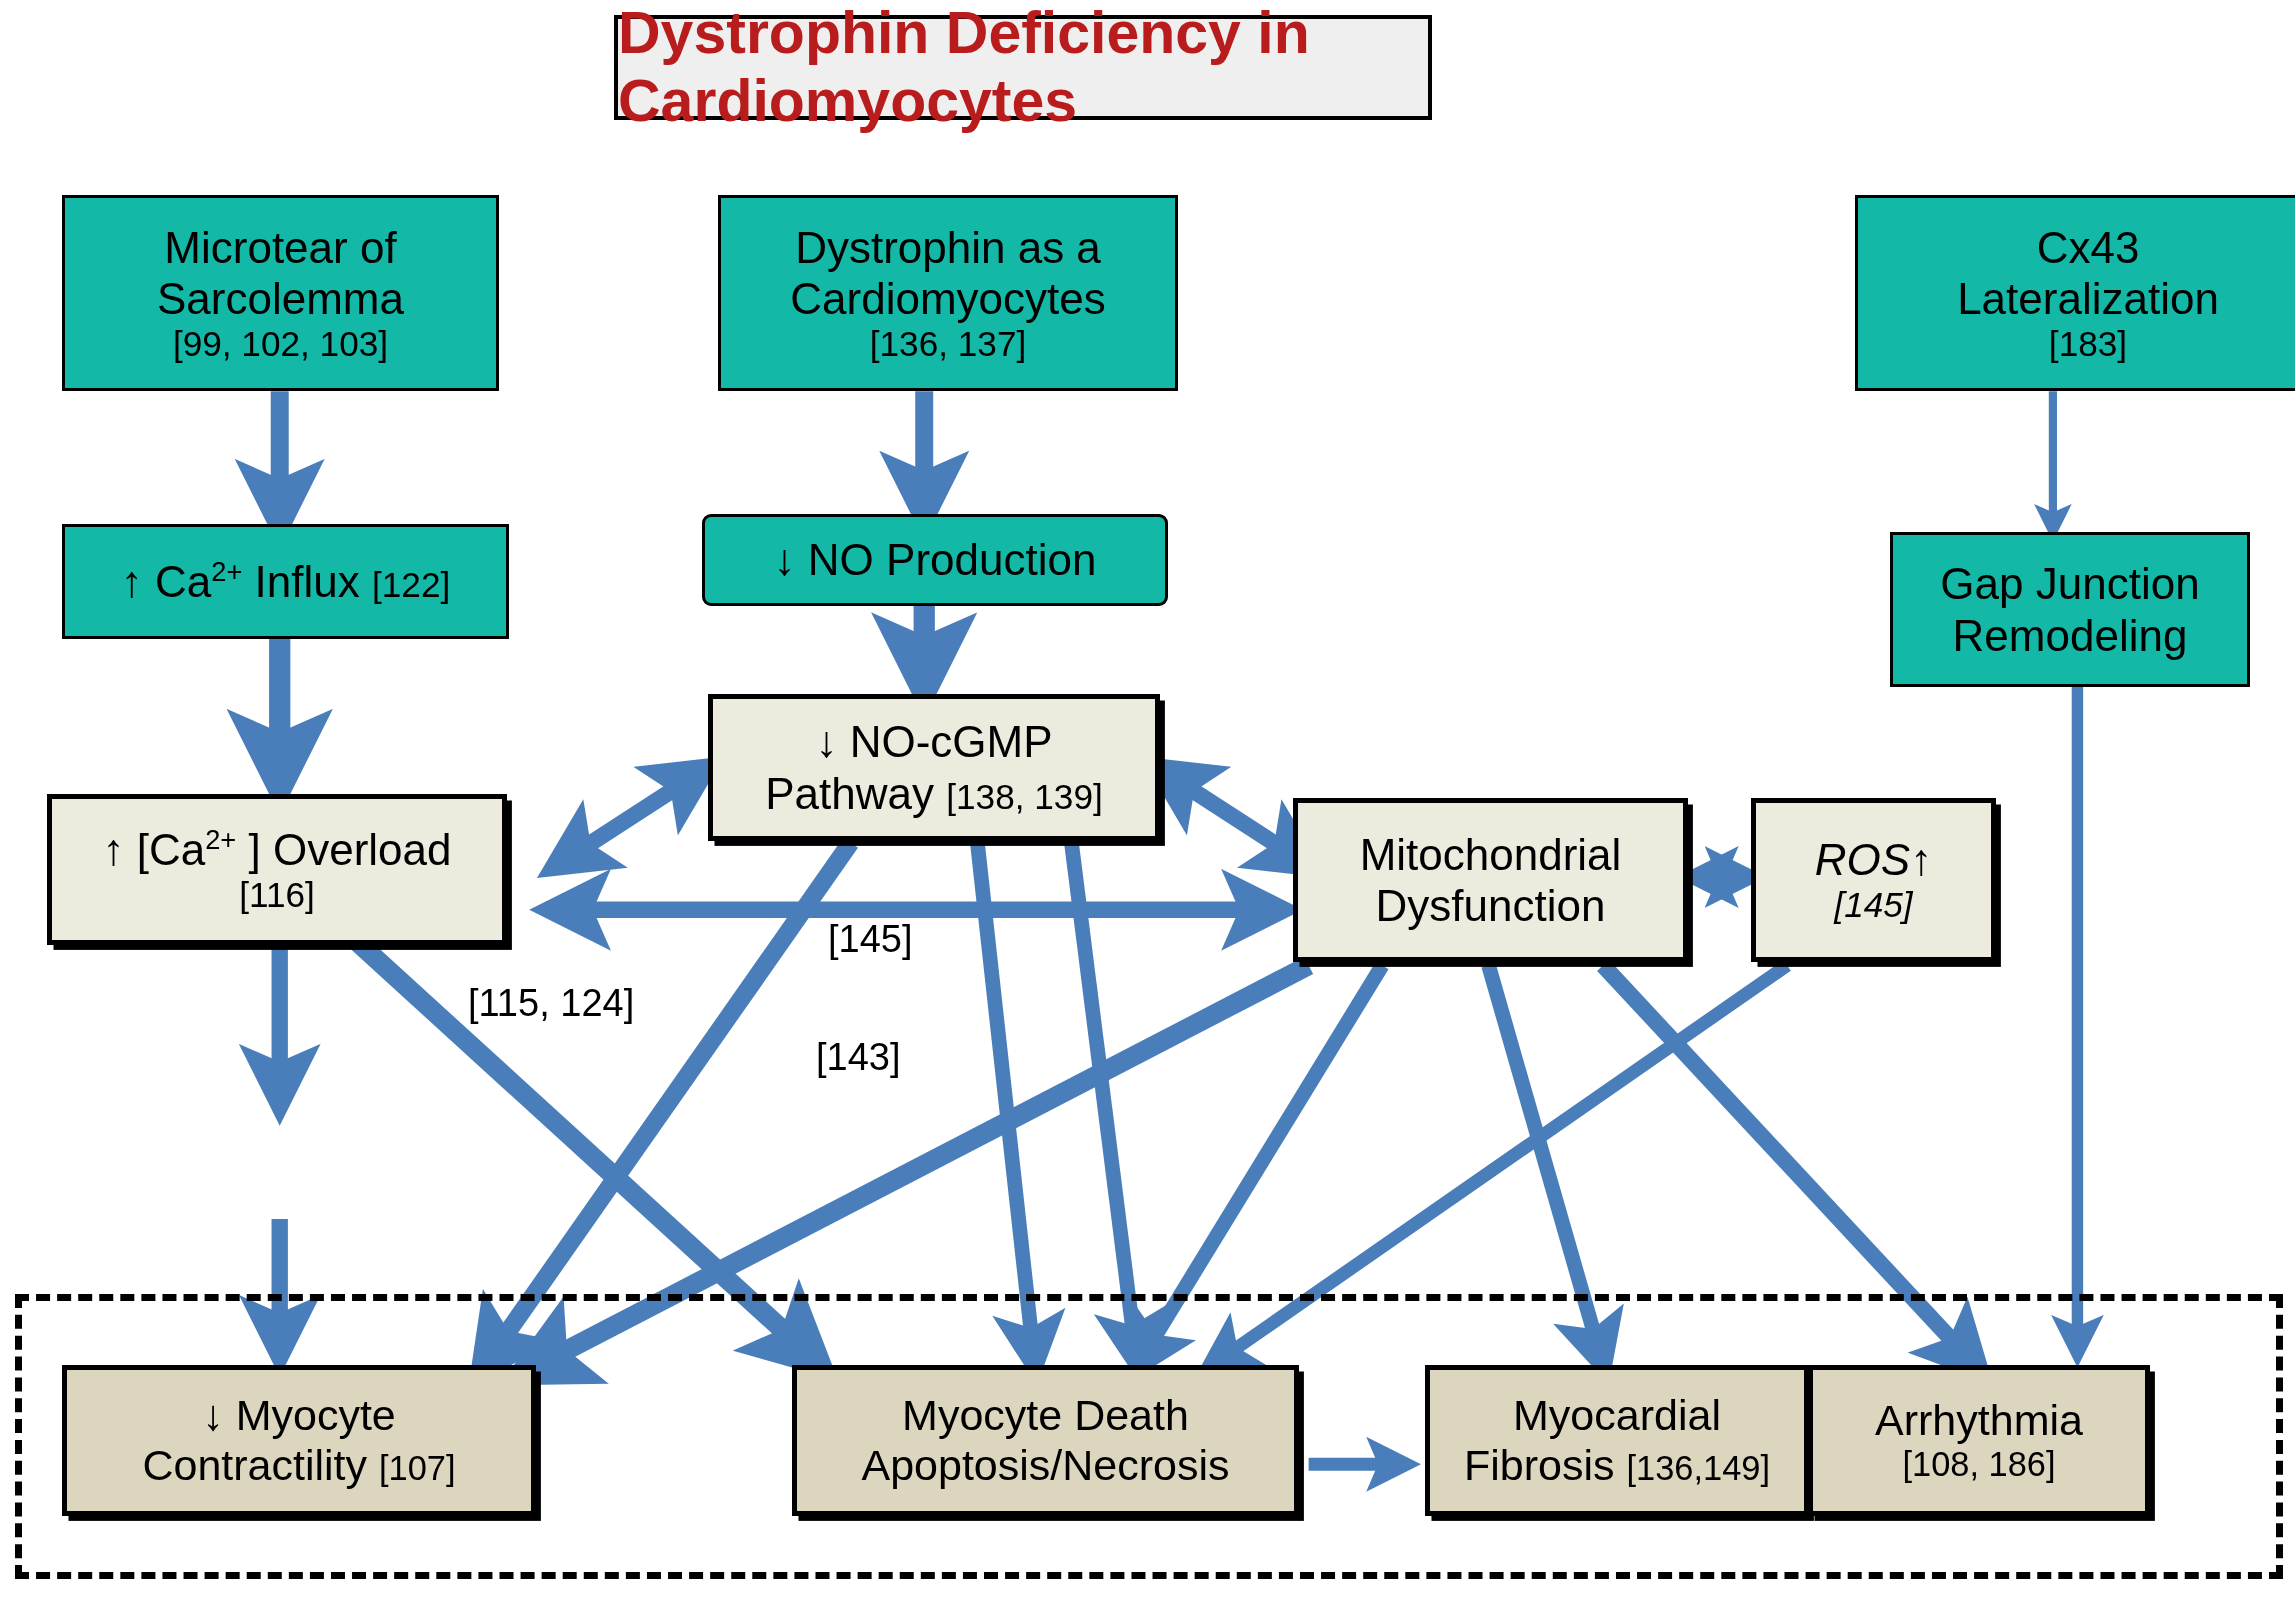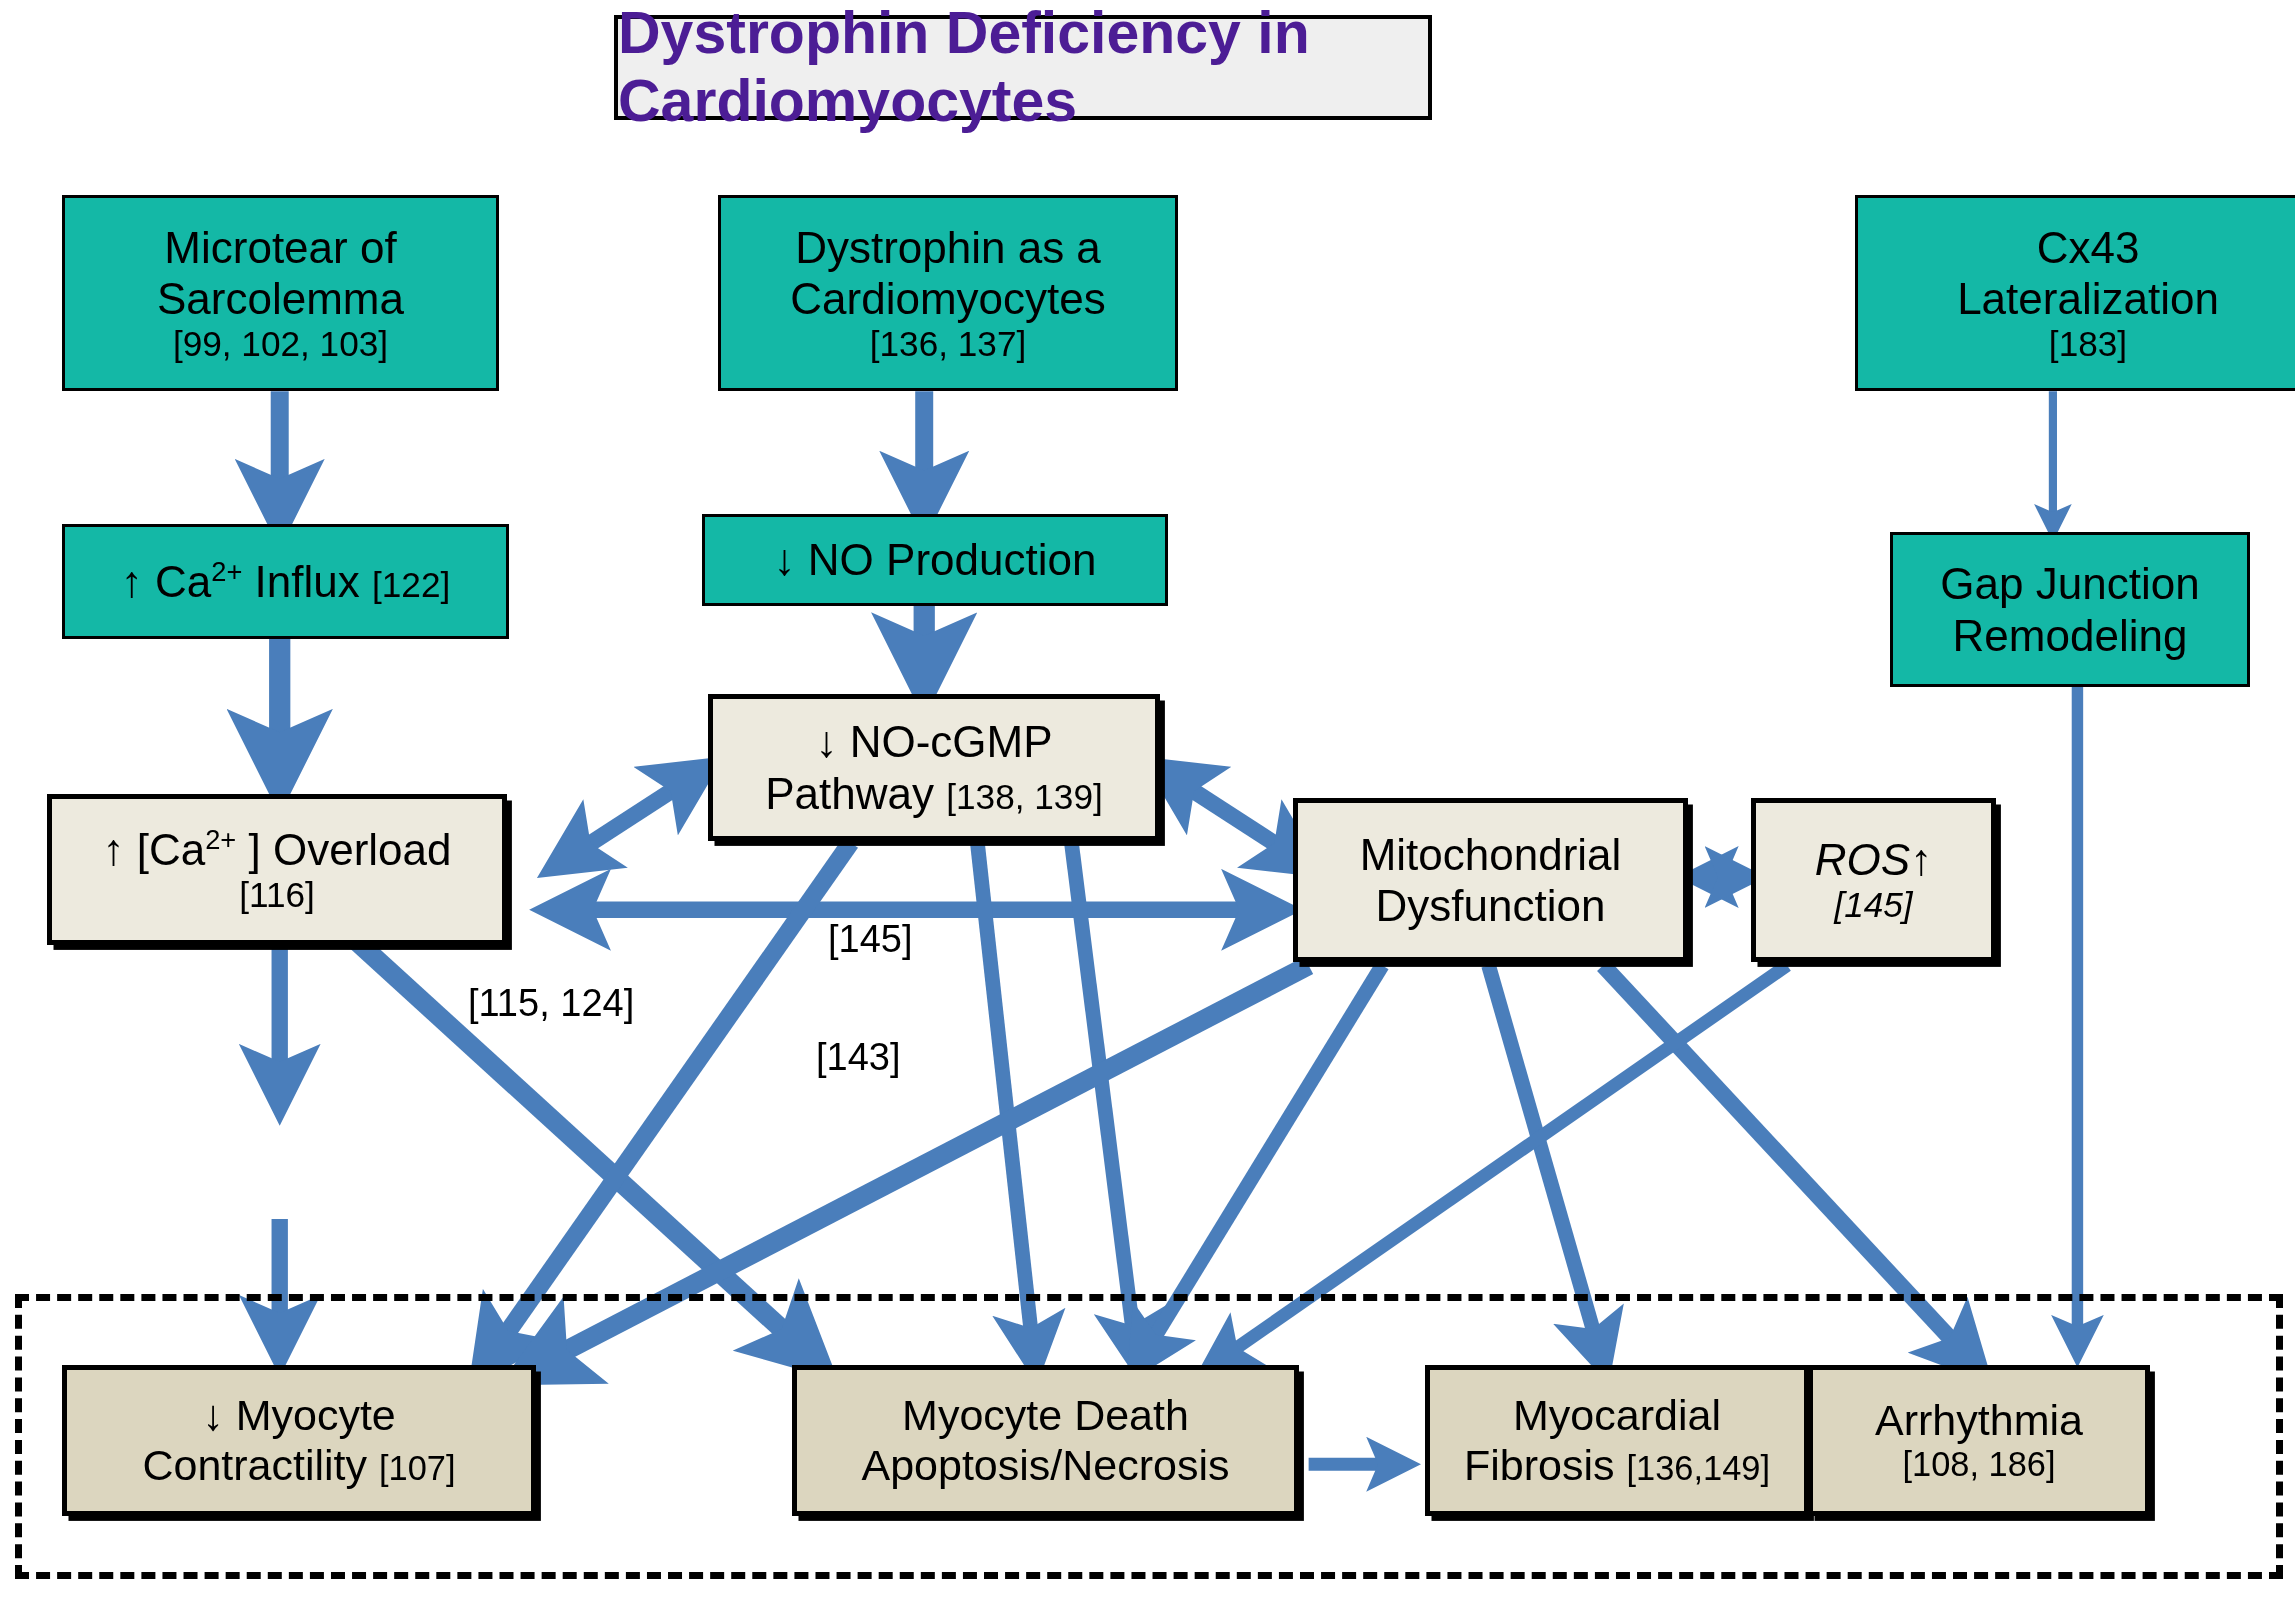--- a/index.html
+++ b/index.html
@@ -68,21 +68,21 @@
     top: 14.7px;
     width: 818px;
     height: 105px;
     background: #efefef;
     border: 4.1px solid #000000;
     display: flex;
     align-items: center;
     justify-content: center;
     font-size: 59px;
     font-weight: bold;
-    color: #4c1d95;
+    color: #b91c1c;
     z-index: 3;
     box-sizing: border-box;
   }
 
   
   #outcome-zone {
     position: absolute;
     left: 14.7px;
     top: 1294px;
     width: 2268px;
@@ -185,21 +185,21 @@
     <span class="ln ref">[116]</span>
   </div>
 
 
   <div class="node plain" style="left:718px; top:195px; width:460px; height:196px;">
     <span class="ln">Dystrophin as a</span>
     <span class="ln">Cardiomyocytes</span>
     <span class="ln ref">[136, 137]</span>
   </div>
 
-  <div class="node plain" style="left:702px; top:514px; width:466px; height:92px;">
+  <div class="node plain" style="left:702px; top:514px; width:466px; height:92px;border-radius:9px;">
     <span class="ln">↓ NO Production</span>
   </div>
 
   <div class="node fill" style="left:708px; top:694px; width:452px; height:147px;">
     <span class="ln">↓ NO-cGMP</span>
     <span class="ln"><span>Pathway </span><span class="ref">[138, 139]</span></span>
   </div>
 
   <div class="node plain" style="left:1855px; top:195px; width:466px; height:196px;">
     <span class="ln">Cx43</span>

